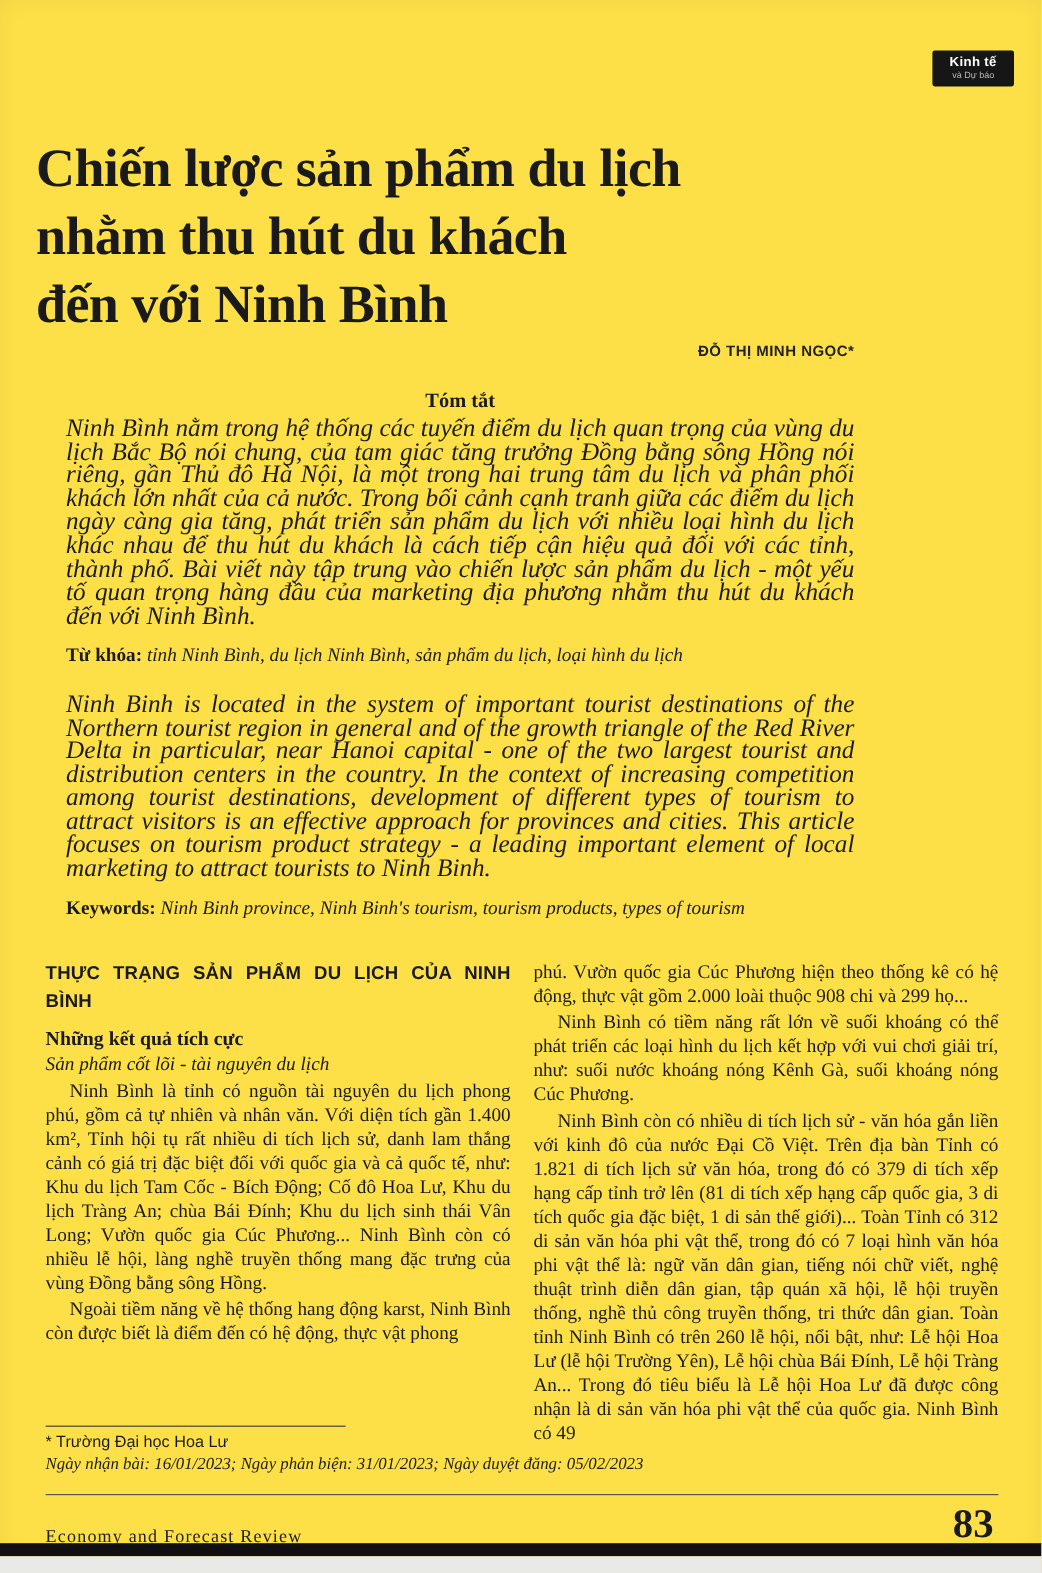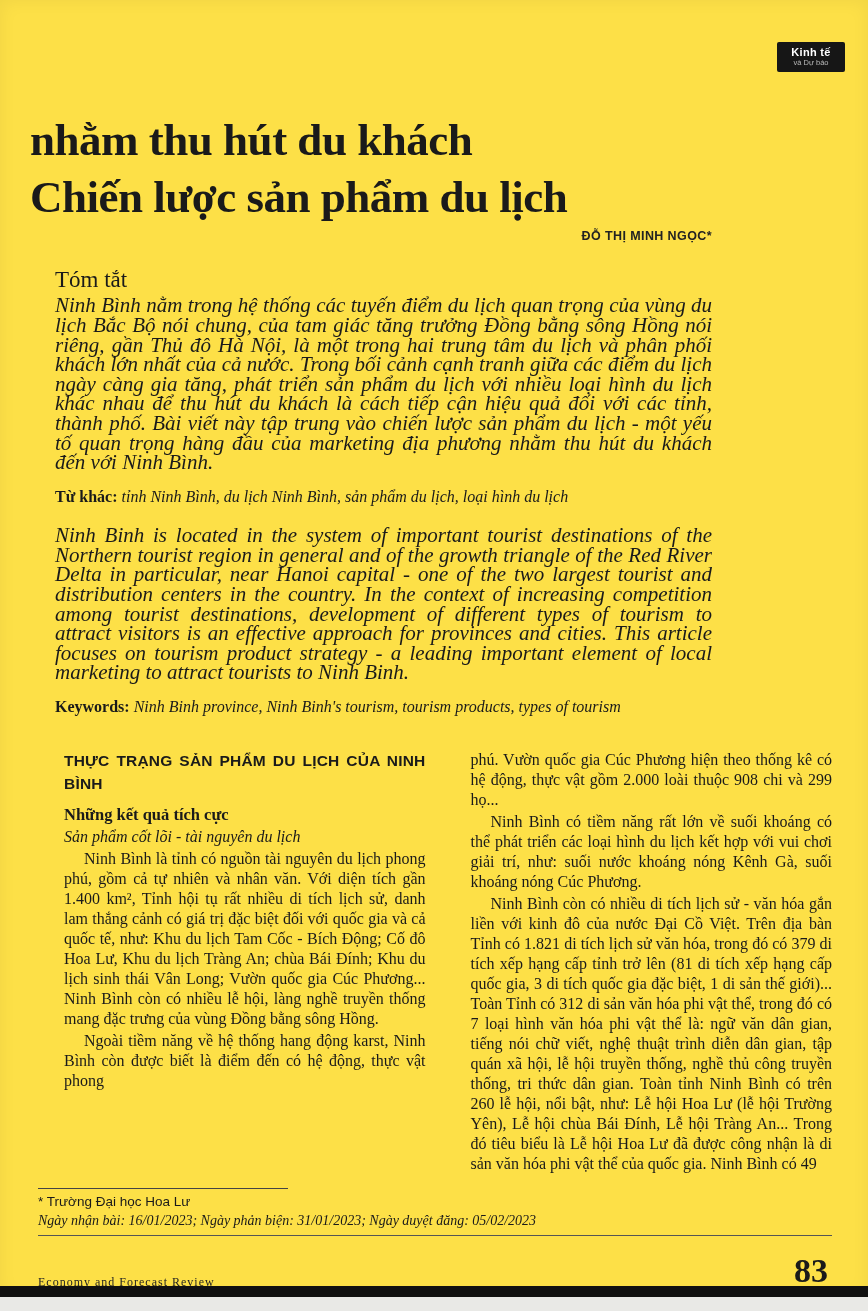--- a/index.html
+++ b/index.html
@@ -34,87 +34,88 @@
   .title span{display:block;}
   .author{
     margin:4px 156px 0 17px;
     text-align:right;
     font-family:"Liberation Sans", sans-serif;
     font-size:12.5px;font-weight:bold;letter-spacing:.4px;
     color:#222;
   }
   
   .front{margin:24px 156px 0 55px;}
-  .front h3{margin:0 0 3px 0;font-size:23px;font-weight:normal;}
+  .front h3{margin:0 0 3px 0;font-size:17px;font-weight:bold;text-align:center;}
   .front .block{
     margin:0 0 14px 0;
     font-size:21px;font-style:italic;
     text-align:justify;line-height:19.6px;
   }
   .front .kwline{margin:4px 0 20px 0;font-size:16px;line-height:19.5px;}
   .front .kwline .lbl{font-weight:bold;font-style:normal;}
   .front .kwline .txt{font-style:italic;}
   
   .cols{
     display:flex;gap:19px;
     margin:34px 36px 0 38px;
     font-size:16px;line-height:20px;
   }
-  .col{flex:1;min-width:0;text-align:justify;margin-left:26px;}
+  .col{flex:1;min-width:0;text-align:justify;}
   .col h2{
     margin:0 0 10px 0;
     font-family:"Liberation Sans", sans-serif;
     font-size:15.5px;font-weight:bold;line-height:1.45;
     text-align:justify;letter-spacing:.2px;
   }
   .col h4{margin:4px 0 2px 0;font-size:16.5px;font-weight:bold;}
   .col .subitalic{font-style:italic;margin:0 0 2px 0;}
   .col p{margin:0 0 2px 0;}
   .col p.indent{text-indent:20px;}
   
   .footnote{
     position:absolute;left:38px;right:36px;top:1188px;
     font-size:14.5px;
   }
   .fn-rule{width:250px;border-top:1px solid #444;margin-bottom:5px;}
   .fn-aff{font-family:"Liberation Sans", sans-serif;font-size:13.5px;margin-bottom:4px;}
-  .fn-dates{font-style:italic;font-size:14px;padding-bottom:6px;border-bottom:1px solid #555;}
+  .fn-dates{font-style:italic;font-size:14px;padding-bottom:16px;border-bottom:1px solid #555;}
   
   .footer{
     position:absolute;left:38px;right:40px;top:1252px;
     display:flex;justify-content:space-between;align-items:flex-end;
   }
-  .journal-name{font-size:12px;letter-spacing:1px;color:#222;}
+  .journal-name{font-size:15px;letter-spacing:1px;color:#222;}
   .pagenum{font-size:34px;font-weight:bold;}
   .bottom-bar{
     position:absolute;left:0;right:0;bottom:0;height:11px;background:#101010;
   }
 </style>
 </head>
 <body>
 
 <div class="page">
 
   <div class="badge">
     <span class="l1">Kinh tế</span>
     <span class="l2">và Dự báo</span>
   </div>
 
   <h1 class="title">
+    <span>Chiến lược sản phẩm du lịch</span>
     <span>nhằm thu hút du khách</span>
-    <span>Chiến lược sản phẩm du lịch</span>
+    <span>đến với Ninh Bình</span>
   </h1>
 
   <div class="author">ĐỖ THỊ MINH NGỌC*</div>
 
   <section class="front">
     <h3>Tóm tắt</h3>
     <p class="block">Ninh Bình nằm trong hệ thống các tuyến điểm du lịch quan trọng của vùng du lịch Bắc Bộ nói chung, của tam giác tăng trưởng Đồng bằng sông Hồng nói riêng, gần Thủ đô Hà Nội, là một trong hai trung tâm du lịch và phân phối khách lớn nhất của cả nước. Trong bối cảnh cạnh tranh giữa các điểm du lịch ngày càng gia tăng, phát triển sản phẩm du lịch với nhiều loại hình du lịch khác nhau để thu hút du khách là cách tiếp cận hiệu quả đối với các tỉnh, thành phố. Bài viết này tập trung vào chiến lược sản phẩm du lịch - một yếu tố quan trọng hàng đầu của marketing địa phương nhằm thu hút du khách đến với Ninh Bình.</p>
 
-    <p class="kwline"><span class="lbl">Từ khác:</span><span class="txt"> tỉnh Ninh Bình, du lịch Ninh Bình, sản phẩm du lịch, loại hình du lịch</span></p>
+    <p class="kwline"><span class="lbl">Từ khóa:</span><span class="txt"> tỉnh Ninh Bình, du lịch Ninh Bình, sản phẩm du lịch, loại hình du lịch</span></p>
 
     <p class="block">Ninh Binh is located in the system of important tourist destinations of the Northern tourist region in general and of the growth triangle of the Red River Delta in particular, near Hanoi capital - one of the two largest tourist and distribution centers in the country. In the context of increasing competition among tourist destinations, development of different types of tourism to attract visitors is an effective approach for provinces and cities. This article focuses on tourism product strategy - a leading important element of local marketing to attract tourists to Ninh Binh.</p>
 
     <p class="kwline"><span class="lbl">Keywords:</span><span class="txt"> Ninh Binh province, Ninh Binh's tourism, tourism products, types of tourism</span></p>
   </section>
 
   <section class="cols">
     <div class="col">
       <h2>THỰC TRẠNG SẢN PHẨM DU LỊCH CỦA NINH BÌNH</h2>
       <h4>Những kết quả tích cực</h4>

